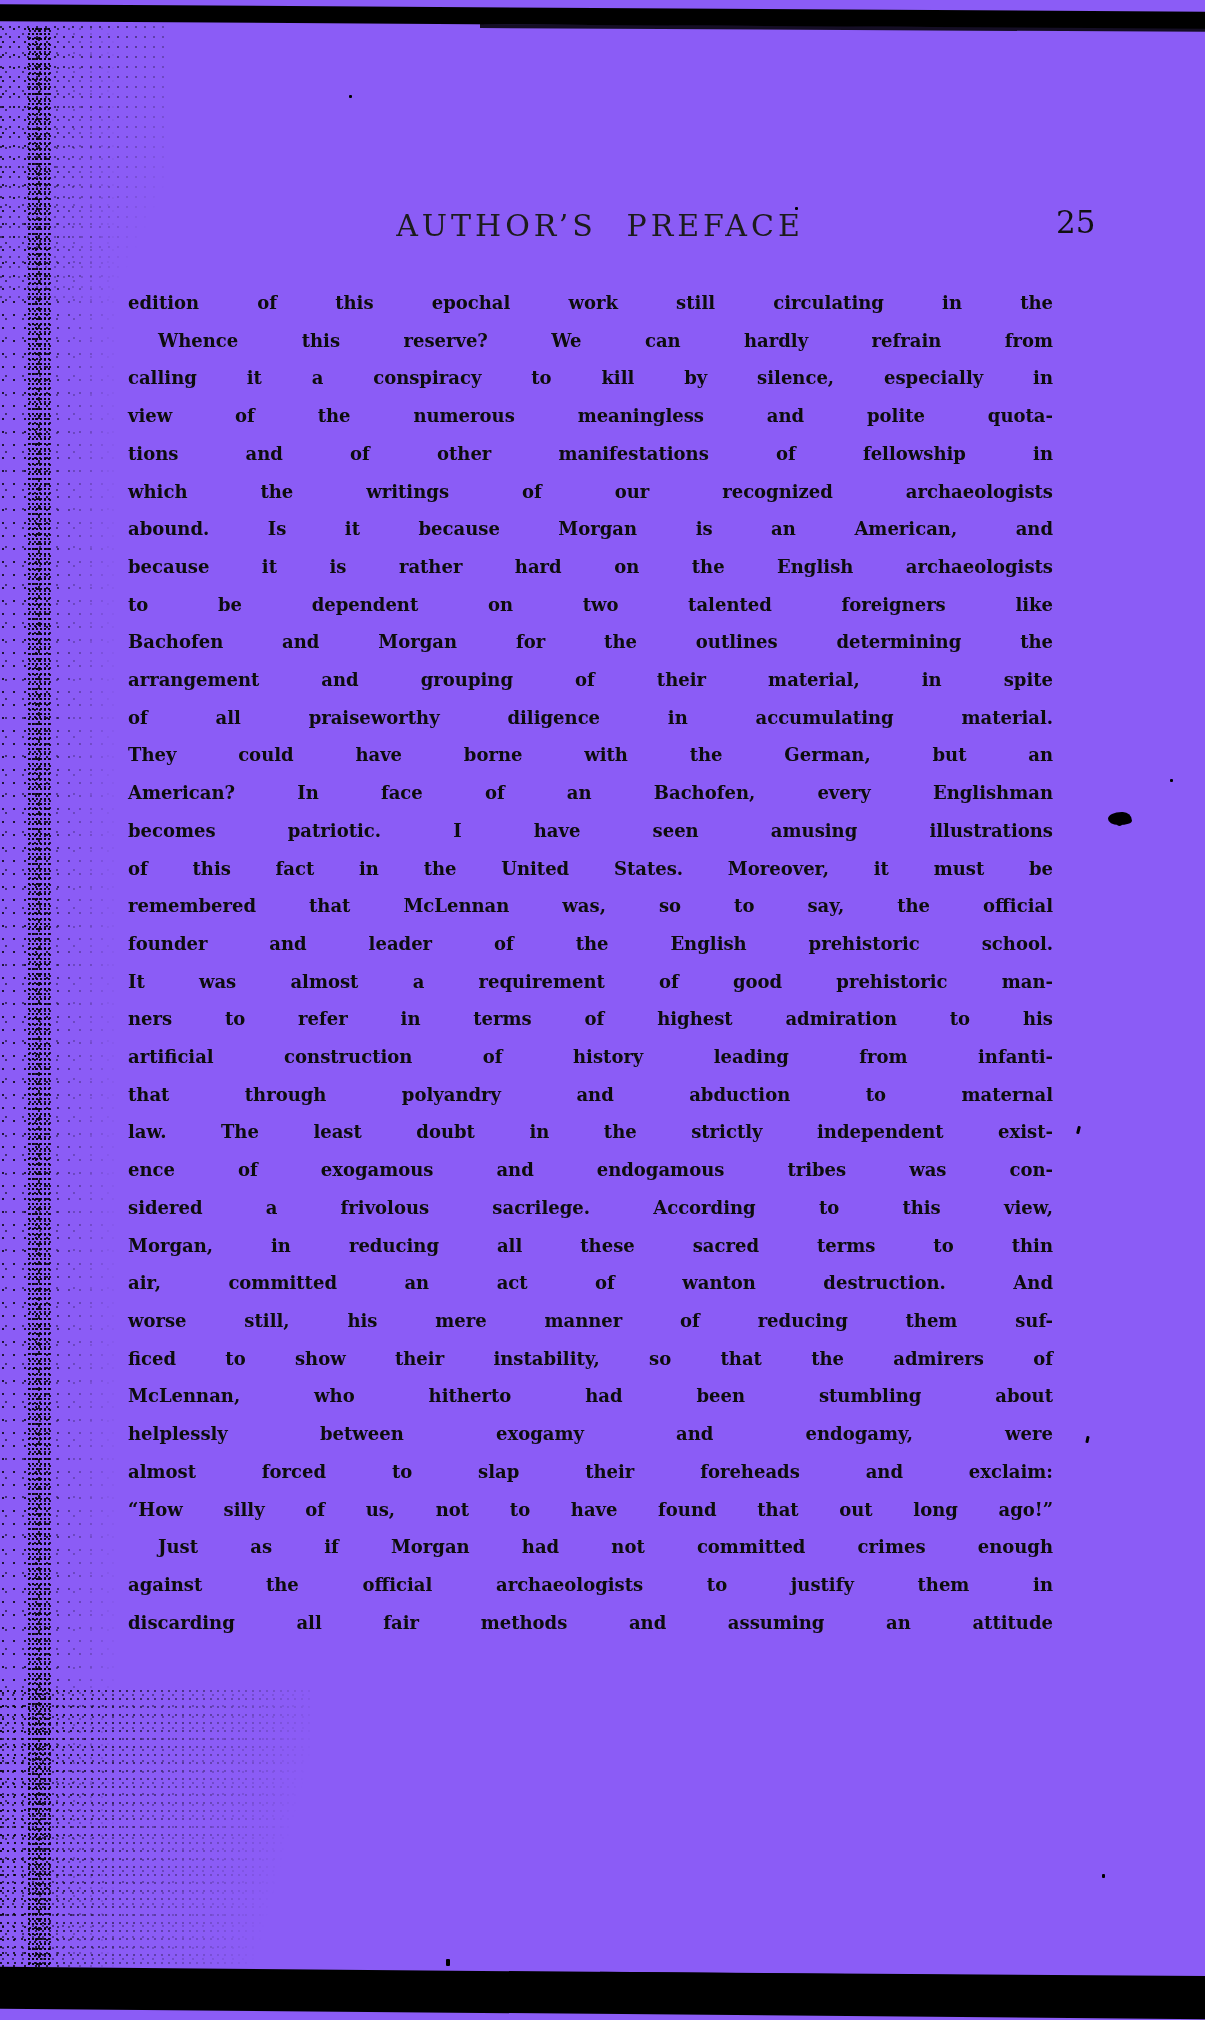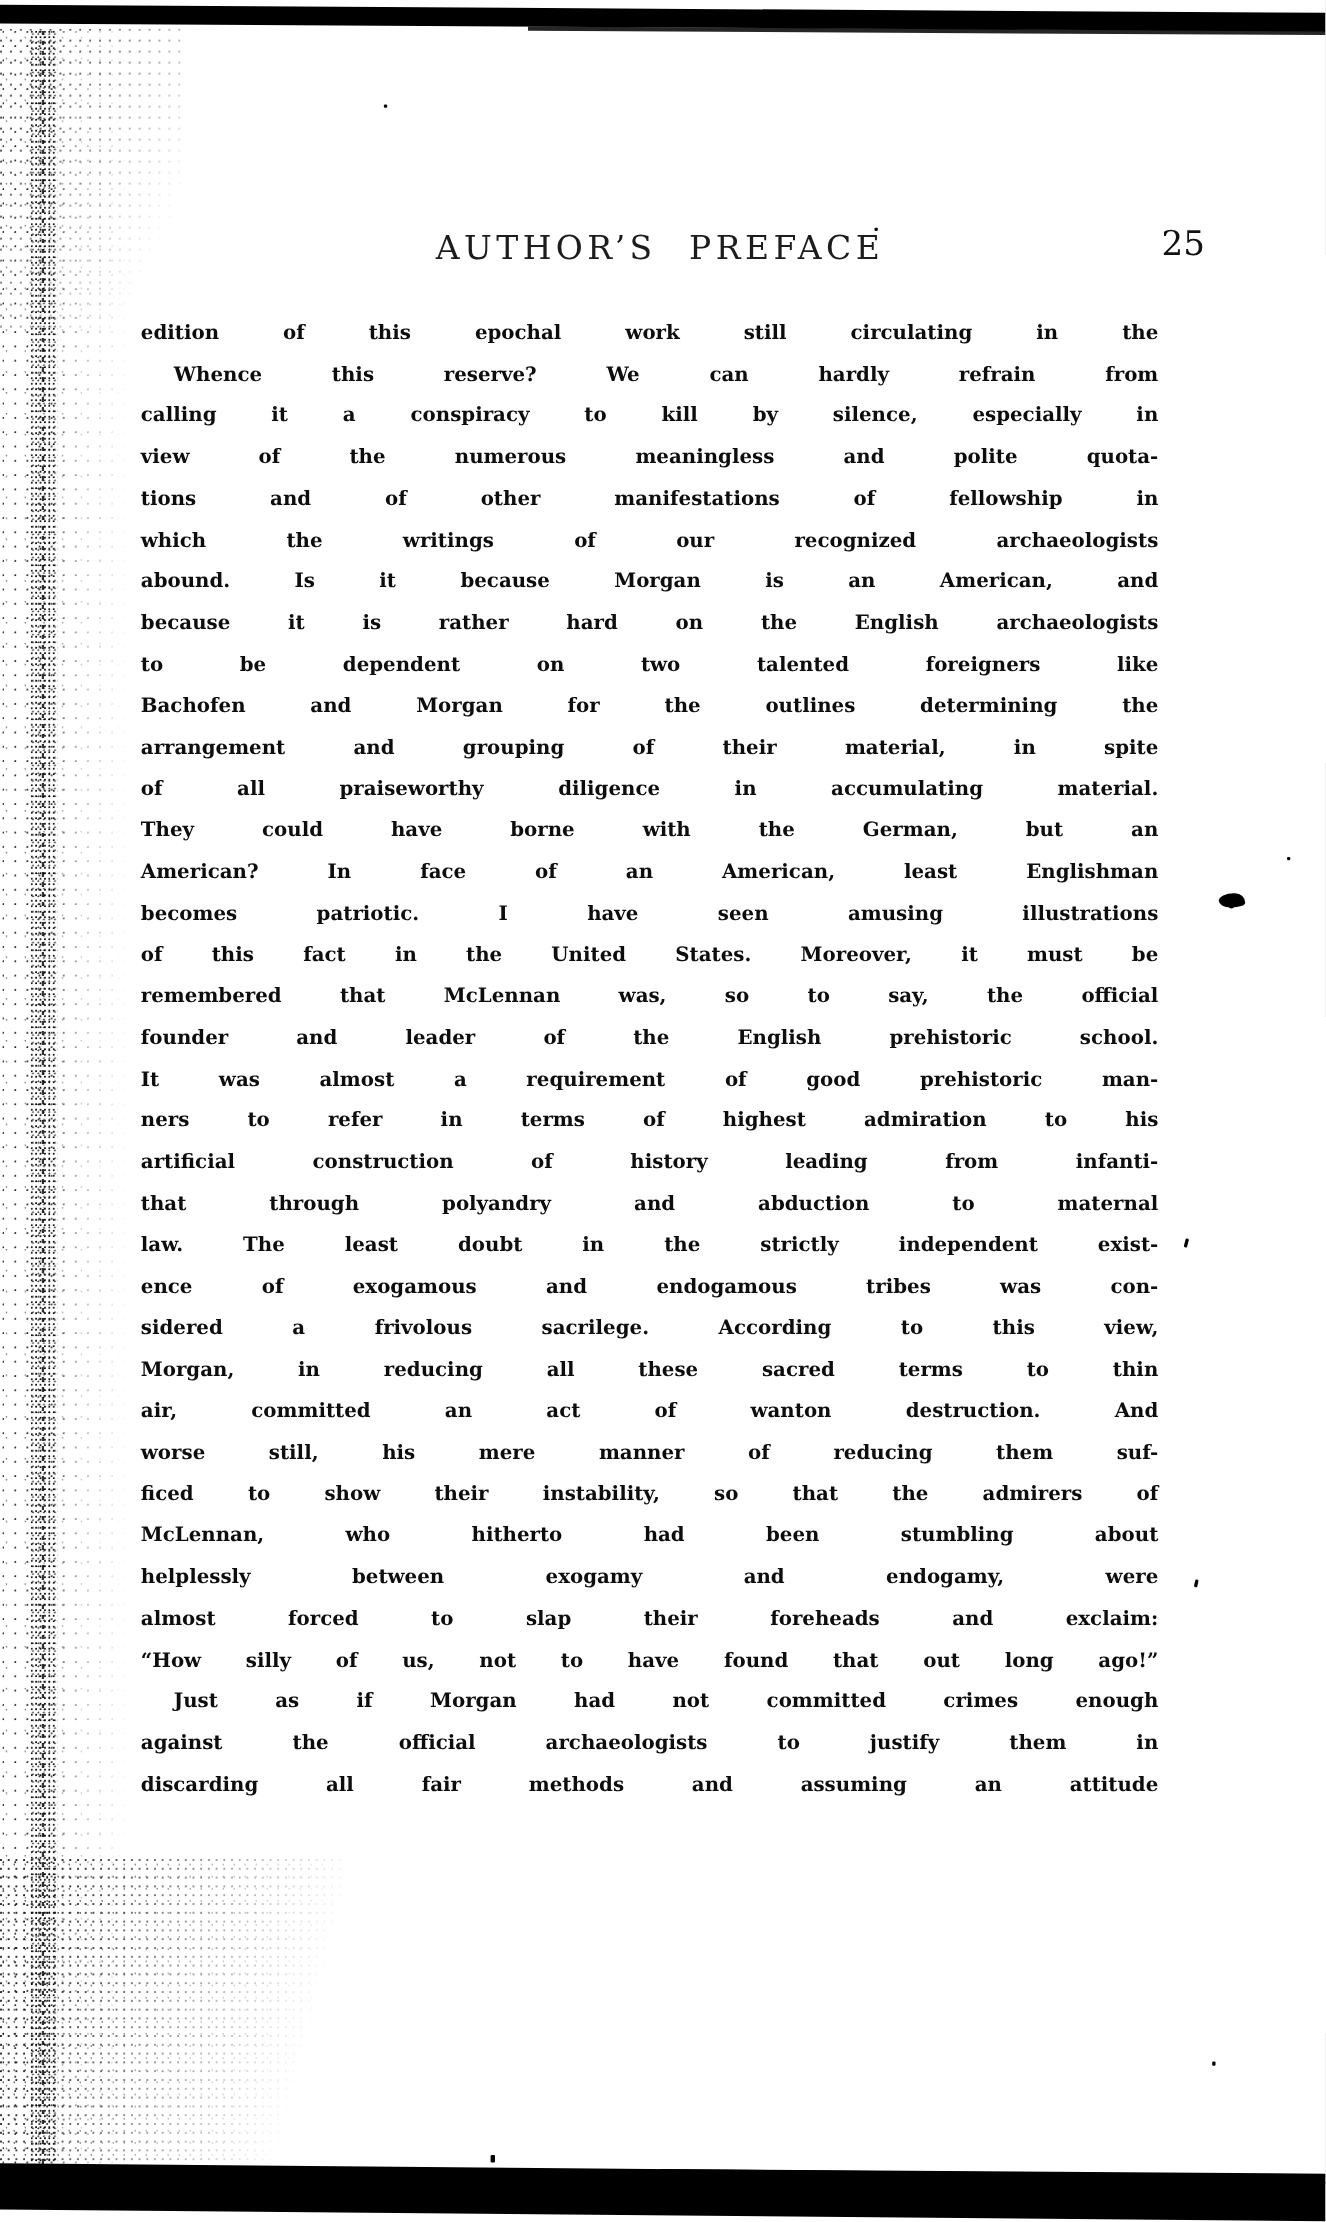--- a/index.html
+++ b/index.html
@@ -1,19 +1,19 @@
 <!DOCTYPE html>
 <html><head>
 <meta charset="utf-8">
 <style>
   html,body { margin:0; padding:0; background:#e8e8e8; }
   .page {
     position:relative;
     width:1205px; height:2020px;
-    background:#ffffff;
+    background:#8b5cf6;
     overflow:hidden;
     font-family:"DejaVu Serif","Liberation Serif",serif;
     color:#0d0d0d;
   }
 
   
   .scan-bar-top {
     position:absolute; left:-14px; top:8px;
     width:1245px; height:17px;
     background:#000;
@@ -150,21 +150,21 @@
     <div class="line">view of the numerous meaningless and polite quota-</div>
     <div class="line">tions and of other manifestations of fellowship in</div>
     <div class="line">which the writings of our recognized archaeologists</div>
     <div class="line">abound.  Is it because Morgan is an American, and</div>
     <div class="line">because it is rather hard on the English archaeologists</div>
     <div class="line">to be dependent on two talented foreigners like</div>
     <div class="line">Bachofen and Morgan for the outlines determining the</div>
     <div class="line">arrangement and grouping of their material, in spite</div>
     <div class="line">of all praiseworthy diligence in accumulating material.</div>
     <div class="line">They could have borne with the German, but an</div>
-    <div class="line">American?  In face of an American, least Englishman</div>
+    <div class="line">American?  In face of an Bachofen, every Englishman</div>
     <div class="line">becomes patriotic.  I have seen amusing illustrations</div>
     <div class="line">of this fact in the United States.  Moreover, it must be</div>
     <div class="line">remembered that McLennan was, so to say, the official</div>
     <div class="line">founder and leader of the English prehistoric school.</div>
     <div class="line">It was almost a requirement of good prehistoric man-</div>
     <div class="line">ners to refer in terms of highest admiration to his</div>
     <div class="line">artificial construction of history leading from infanti-</div>
     <div class="line">that through polyandry and abduction to maternal</div>
     <div class="line">law.  The least doubt in the strictly independent exist-</div>
     <div class="line">ence of exogamous and endogamous tribes was con-</div>

